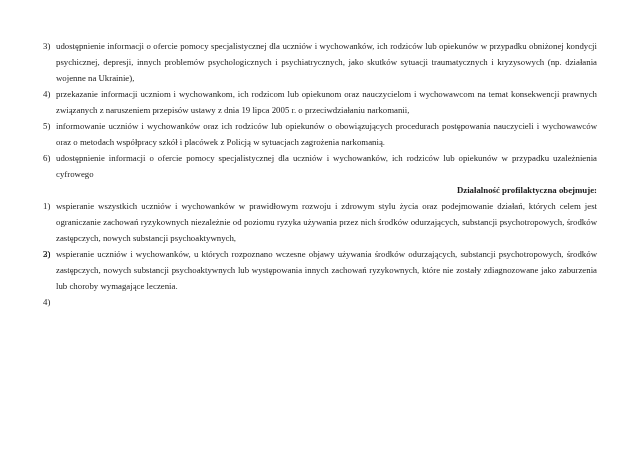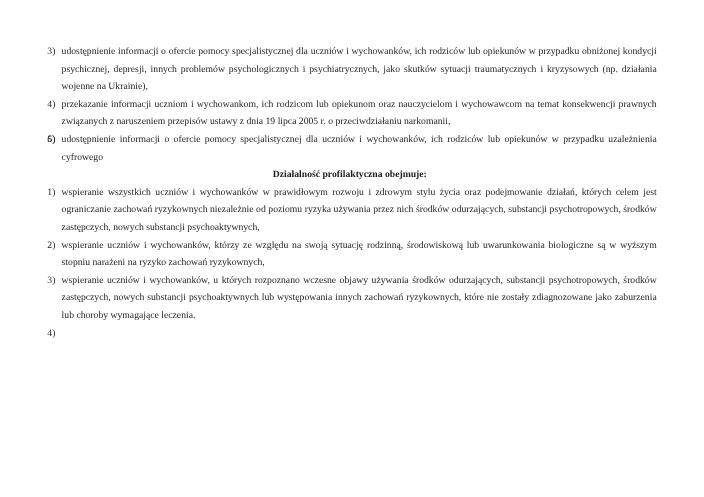--- a/index.html
+++ b/index.html
@@ -32,55 +32,55 @@
     position: absolute;
     left: 4px;
     top: 0;
     text-align: left;
   }
   .para {
     text-align: justify;
   }
   .heading {
     font-weight: bold;
-    text-align: center;
+    text-align: right;
   }
 </style>
 </head>
 <body>
 
 <div class="page">
   <div class="doc">
 
     <div class="list-item">
       <span class="num">3)</span>
       <span>udostępnienie informacji o ofercie pomocy specjalistycznej dla uczniów i wychowanków, ich rodziców lub opiekunów w przypadku obniżonej kondycji psychicznej, depresji, innych problemów psychologicznych i psychiatrycznych, jako skutków sytuacji traumatycznych i kryzysowych (np. działania wojenne na Ukrainie),</span>
     </div>
     <div class="list-item">
       <span class="num">4)</span>
       <span>przekazanie informacji uczniom i wychowankom, ich rodzicom lub opiekunom oraz nauczycielom i wychowawcom na temat konsekwencji prawnych związanych z naruszeniem przepisów ustawy z dnia 19 lipca 2005 r. o przeciwdziałaniu narkomanii,</span>
     </div>
     <div class="list-item">
       <span class="num">5)</span>
+      <span>informowanie uczniów i wychowanków oraz ich rodziców lub opiekunów o obowiązujących procedurach postępowania nauczycieli i wychowawców oraz o metodach współpracy szkół i placówek z Policją w sytuacjach zagrożenia narkomanią.</span>
     </div>
     <div class="list-item">
       <span class="num">6)</span>
       <span>udostępnienie informacji o ofercie pomocy specjalistycznej dla uczniów i wychowanków, ich rodziców lub opiekunów w przypadku uzależnienia cyfrowego</span>
     </div>
 
 
     <div class="heading">Działalność profilaktyczna obejmuje:</div>
 
     <div class="list-item">
       <span class="num">1)</span>
       <span>wspieranie wszystkich uczniów i wychowanków w prawidłowym rozwoju i zdrowym stylu życia oraz podejmowanie działań, których celem jest ograniczanie zachowań ryzykownych niezależnie od poziomu ryzyka używania przez nich środków odurzających, substancji psychotropowych, środków zastępczych, nowych substancji psychoaktywnych,</span>
     </div>
     <div class="list-item">
       <span class="num">2)</span>
-      <span>wspieranie uczniów i wychowanków, którzy ze względu na swoją sytuację rodzinną, środowiskową lub uwarunkowania biologiczne są w wyższym stopniu narażeni na ryzyko zachowań ryzykownych,</span>
     </div>
     <div class="list-item">
       <span class="num">3)</span>
       <span>wspieranie uczniów i wychowanków, u których rozpoznano wczesne objawy używania środków odurzających, substancji psychotropowych, środków zastępczych, nowych substancji psychoaktywnych lub występowania innych zachowań ryzykownych, które nie zostały zdiagnozowane jako zaburzenia lub choroby wymagające leczenia.</span>
     </div>
     <div class="list-item">
       <span class="num">4)</span>
     </div>
 
   </div>

